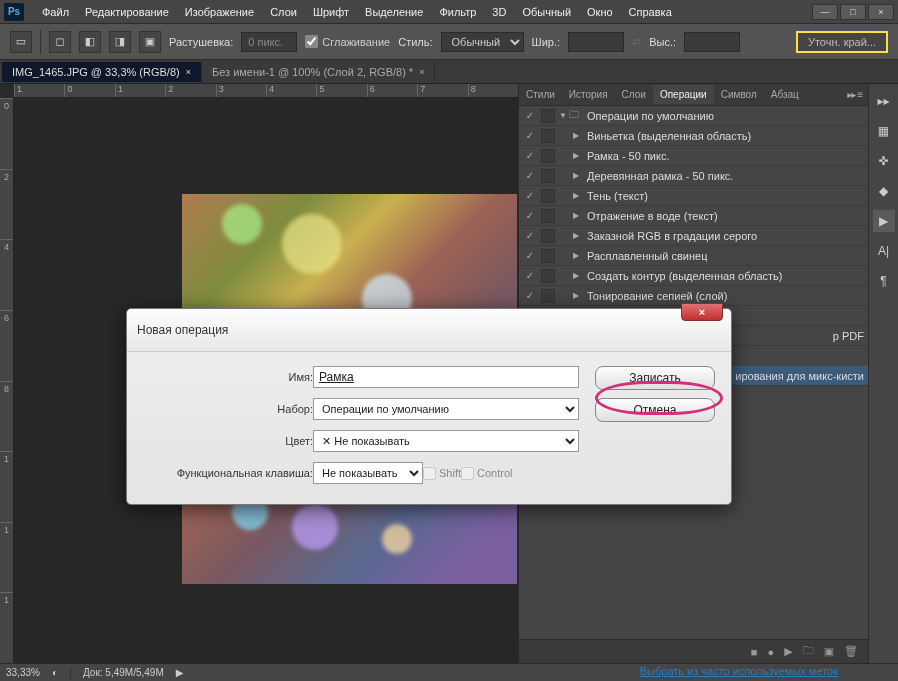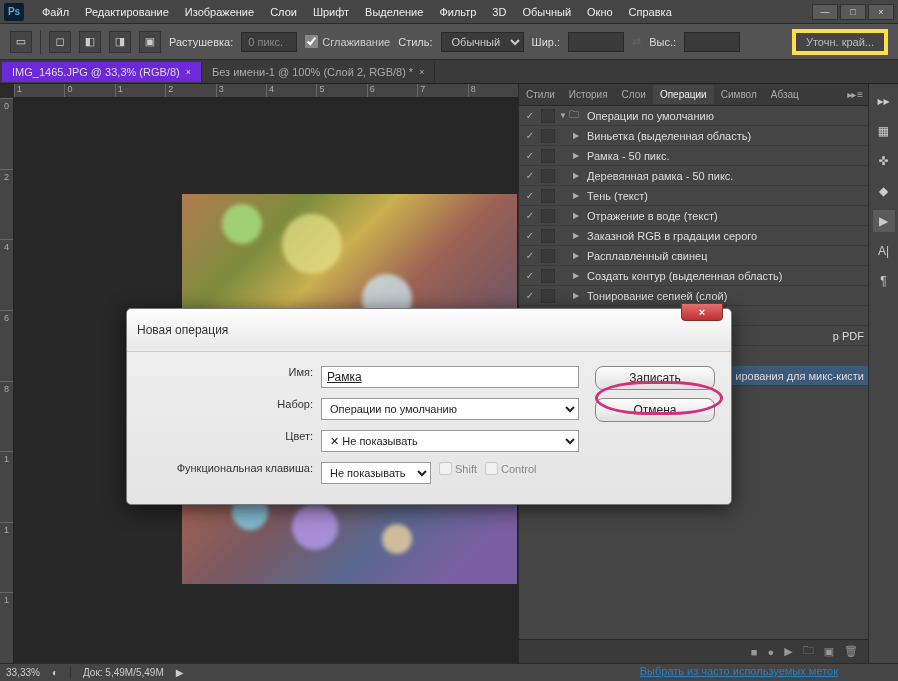--- a/index.html
+++ b/index.html
@@ -14,25 +14,25 @@
 
 
 .options-bar { background: #535353; height: 36px; display: flex; align-items: center; padding: 0 10px; gap: 8px; border-bottom: 1px solid #2a2a2a; }
 .opt-icon { width: 22px; height: 22px; border: 1px solid #333; background: #454545; display: flex; align-items: center; justify-content: center; }
 .opt-sep { width: 1px; height: 24px; background: #333; }
 .opt-label { color: #ddd; font-size: 11px; }
 .opt-input { background: #3a3a3a; border: 1px solid #2a2a2a; color: #888; padding: 2px 6px; width: 56px; height: 20px; font-size: 11px; }
 .opt-check { display: flex; align-items: center; gap: 4px; }
 .opt-check input { accent-color: #888; }
 .opt-select { background: #3a3a3a; border: 1px solid #2a2a2a; color: #ccc; padding: 2px 6px; height: 20px; font-size: 11px; }
-.opt-button { background: #454545; border: 4px solid #fde047; color: #bbb; padding: 3px 10px; font-size: 11px; margin-left: auto; }
+.opt-button { background: #454545; border: 2px solid #fde047; color: #bbb; padding: 3px 10px; font-size: 11px; margin-left: auto; }
 
 
 .doc-tabs { background: #3a3a3a; height: 24px; display: flex; align-items: center; padding-left: 2px; border-bottom: 1px solid #222; }
-.doc-tab { padding: 4px 10px; background: #6d28d9; color: #ddd; font-size: 11px; border-right: 1px solid #2a2a2a; display: flex; align-items: center; gap: 6px; }
+.doc-tab { padding: 4px 10px; background: #0f172a; color: #ddd; font-size: 11px; border-right: 1px solid #2a2a2a; display: flex; align-items: center; gap: 6px; }
 .doc-tab.inactive { background: #3a3a3a; color: #aaa; }
 .tab-close { font-size: 9px; }
 
 
 .main { display: flex; height: calc(100% - 24px - 36px - 24px - 18px); position: relative; }
 .canvas-area { flex: 0 0 518px; background: #2a2a2a; position: relative; }
 .ruler-h { position: absolute; top: 0; left: 14px; right: 0; height: 14px; background: #454545; border-bottom: 1px solid #222; display:flex; font-size:9px; color:#aaa; }
 .ruler-h .tick { flex: 1; border-left:1px solid #666; padding-left:2px; }
 .ruler-v { position: absolute; top: 14px; left: 0; width: 14px; bottom: 0; background: #454545; border-right: 1px solid #222; display:flex; flex-direction:column; font-size:9px; color:#aaa; }
 .ruler-v .tick { flex:1; border-top:1px solid #666; padding-top:2px; text-align:center; }
@@ -72,21 +72,21 @@
 .status-bar { height: 18px; background: #454545; border-top: 1px solid #2a2a2a; display: flex; align-items: center; padding: 0 6px; gap: 12px; font-size: 10px; color: #ccc; }
 .status-bar .sep { width:1px; height:12px; background:#333; }
 
 
 .dialog-overlay { position: absolute; top: 308px; left: 126px; width: 606px; }
 .dialog { background: linear-gradient(#f0f0f0,#e4e4e4); border: 1px solid #777; border-radius: 5px; box-shadow: 0 4px 20px rgba(0,0,0,0.6); }
 .dialog-title { background: linear-gradient(#fdfdfd,#e8e8e8); border-bottom: 1px solid #ccc; padding: 14px 10px; font-size: 12px; color: #333; display:flex; align-items:center; border-radius: 5px 5px 0 0; position:relative; }
 .dialog-close { position:absolute; right:8px; top:-6px; width: 42px; height: 18px; background: linear-gradient(#e27070,#c03030); border:1px solid #803030; border-radius: 0 0 4px 4px; color:#fff; display:flex;align-items:center;justify-content:center; font-size:11px; font-weight:bold; }
 .dialog-body { padding: 14px 16px 20px 16px; display: flex; gap: 16px; }
 .form-col { flex: 1; display: flex; flex-direction: column; gap: 10px; }
-.form-row { display: flex; align-items: flex-start; gap: 8px; }
+.form-row { display: flex; align-items: center; }
 .form-label { width: 170px; text-align: right; color: #333; font-size: 11px; }
 .form-input { flex: 1; border: 1px solid #999; padding: 3px 5px; font-size: 12px; background: #fff; color:#222; height: 22px; text-decoration: underline; }
 .form-select { flex: 1; border: 1px solid #999; padding: 2px 4px; font-size: 11px; background: #fff; color:#222; height: 22px; }
 .form-select.small { flex: 0 0 110px; }
 .chk { display: flex; align-items: center; gap: 3px; color: #888; font-size: 11px; }
 .chk input { margin:0; }
 .btn-col { width: 120px; display: flex; flex-direction: column; gap: 8px; }
 .dlg-btn { background: linear-gradient(#fdfdfd,#e0e0e0); border: 1px solid #888; border-radius: 8px; padding: 4px 3px; color: #222; font-size: 12px; text-align:center; cursor:default; }
 .highlight-ring { position:absolute; border: 3px solid #d52e7a; border-radius: 50% / 60%; width: 128px; height: 34px; top: 29px; right: 8px; pointer-events:none; }
 

